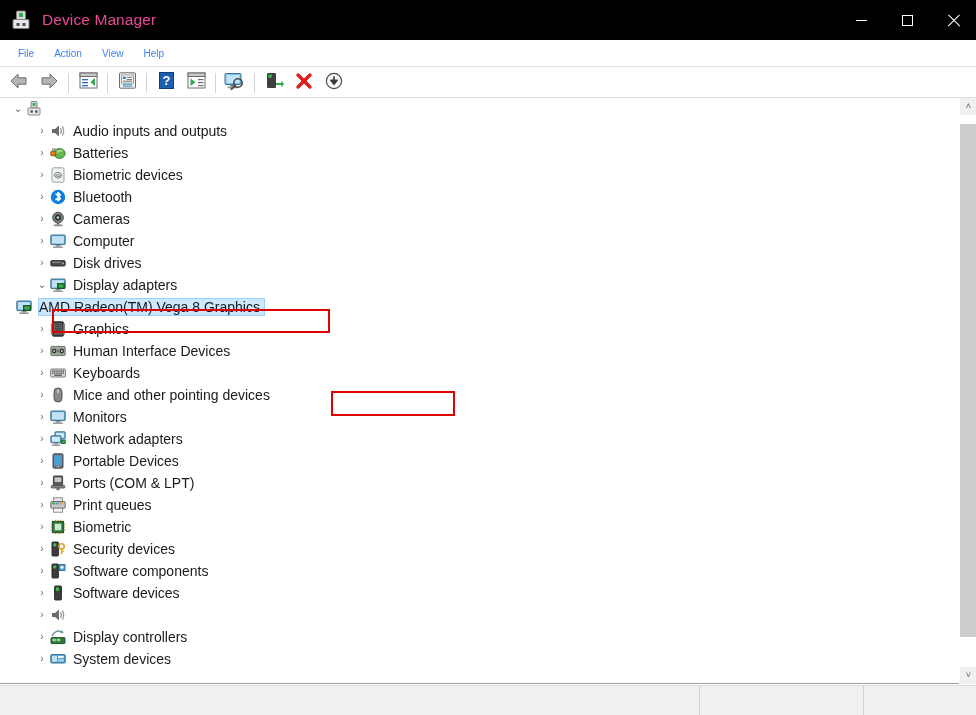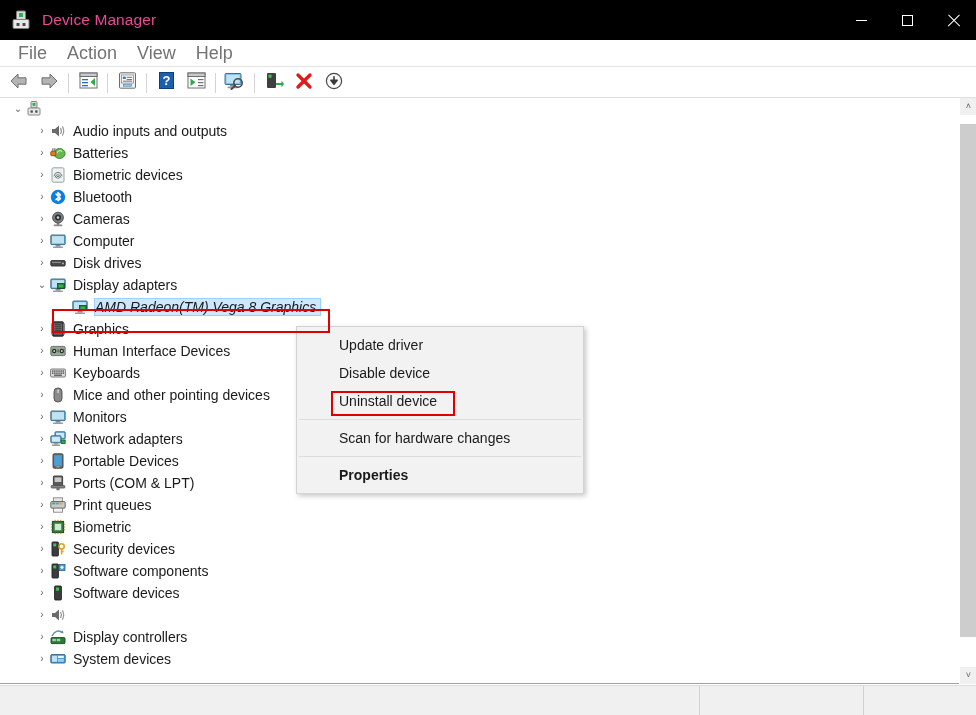--- a/index.html
+++ b/index.html
@@ -81,22 +81,22 @@
     left: 0; top: 40px;
     width: 976px; height: 27px;
     background: #ffffff;
     border-bottom: 1px solid #e4e4e4;
     display: flex;
     align-items: center;
     padding-left: 8px;
     box-sizing: border-box;
   }
   .menu-item {
-    font-size: 18px;
-    color: #737373;
+    font-size: 10px;
+    color: #3b82f6;
     padding: 3px 10px;
     white-space: nowrap;
     border-radius: 1px;
   }
 
   
   .toolbar {
     position: absolute;
     left: 0; top: 68px;
     width: 976px; height: 30px;
@@ -503,21 +503,21 @@
           <span class="ticon"><svg width="16" height="16" viewBox="0 0 16 16">
               <rect x="0.8" y="2" width="14.4" height="9.6" rx="0.9" fill="#5aa8d8" stroke="#35647f" stroke-width="0.9"></rect>
               <rect x="2" y="3.1" width="12" height="7.4" fill="#bfe2f5"></rect>
               <rect x="7.4" y="6.4" width="7" height="5.2" fill="#1f7a33" stroke="#0f4a1c" stroke-width="0.8"></rect>
               <rect x="8.6" y="7.6" width="4.6" height="2.8" fill="#3ab04f"></rect>
               <rect x="5.6" y="12" width="4.8" height="1.6" fill="#8a8a8a"></rect>
               <rect x="3" y="13.5" width="10" height="1.6" rx="0.7" fill="#9a9a9a"></rect>
             </svg></span>
           <span class="tlabel">Display adapters</span>
         </div>
-        <div class="tree-row selected" style="padding-left: 56px; font-style: italic;">
+        <div class="tree-row selected" style="">
           <span class="twisty"></span>
           <span class="ticon"><svg width="16" height="16" viewBox="0 0 16 16">
               <rect x="0.8" y="2" width="14.4" height="9.6" rx="0.9" fill="#5aa8d8" stroke="#35647f" stroke-width="0.9"></rect>
               <rect x="2" y="3.1" width="12" height="7.4" fill="#bfe2f5"></rect>
               <rect x="7.4" y="6.4" width="7" height="5.2" fill="#1f7a33" stroke="#0f4a1c" stroke-width="0.8"></rect>
               <rect x="8.6" y="7.6" width="4.6" height="2.8" fill="#3ab04f"></rect>
               <rect x="5.6" y="12" width="4.8" height="1.6" fill="#8a8a8a"></rect>
               <rect x="3" y="13.5" width="10" height="1.6" rx="0.7" fill="#9a9a9a"></rect>
             </svg></span>
           <span class="tlabel">AMD Radeon(TM) Vega 8 Graphics</span>
@@ -719,29 +719,20 @@
   </div>
 
   <div class="vscroll">
     <div class="vs-arrow up">˄</div>
     <div class="vs-track">
       <div class="vs-thumb" id="vs-thumb" style="top:9px;height:513px;"></div>
     </div>
     <div class="vs-arrow down">˅</div>
   </div>
 
-  <div class="ctxmenu" id="ctxmenu">
-      <div class="ctx-item">Update driver</div>
-      <div class="ctx-item">Disable device</div>
-      <div class="ctx-item">Uninstall device</div>
-      <div class="ctx-sep"></div>
-      <div class="ctx-item">Scan for hardware changes</div>
-      <div class="ctx-sep"></div>
-      <div class="ctx-item bold">Properties</div>
-    </div>
 
   <div class="redbox" id="redbox-device"></div>
   <div class="redbox" id="redbox-uninstall"></div>
 
   <div class="statusbar">
     <div class="sb-pane p1"></div>
     <div class="sb-pane p2"></div>
     <div class="sb-pane p3"></div>
   </div>
 

